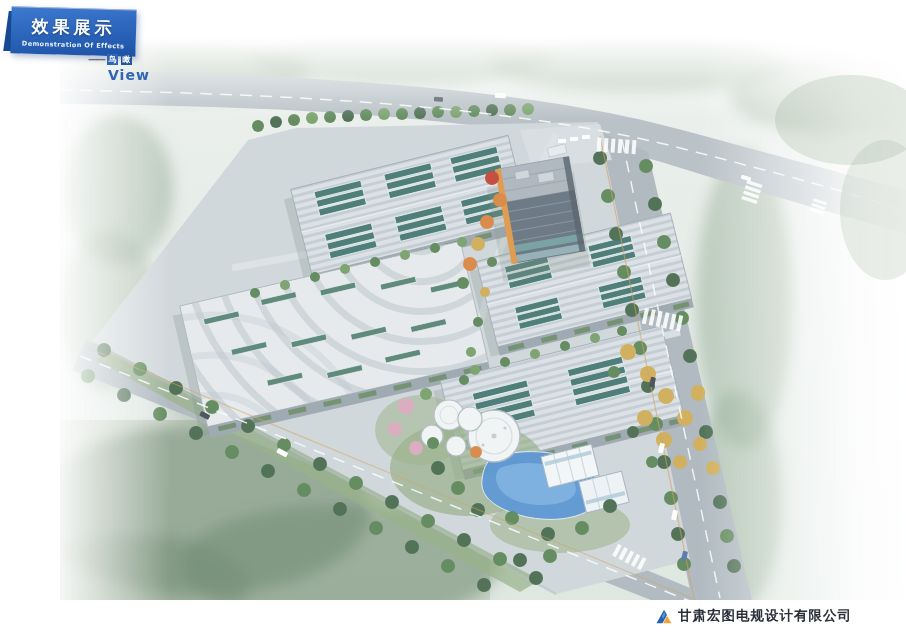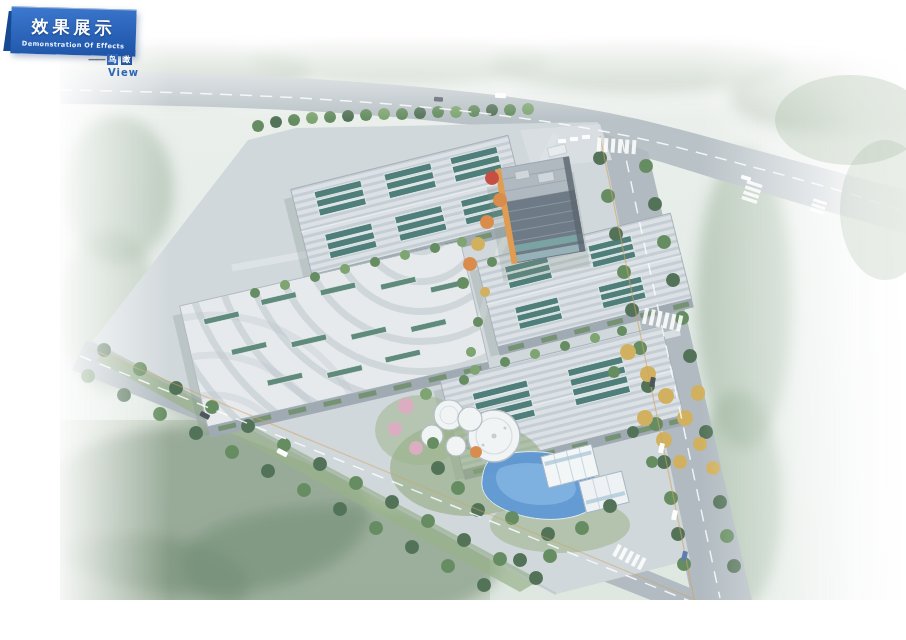--- a/index.html
+++ b/index.html
@@ -22,21 +22,21 @@
 
   
   .viewlabel{position:absolute;left:88px;top:54px;z-index:30;display:flex;flex-direction:column;}
   .view-row{display:flex;align-items:center;gap:3px;}
   .view-dash{color:#6a7280;font-weight:bold;font-size:10px;letter-spacing:-2px;line-height:11px;}
   .view-tag{width:11px;height:11px;color:#fff;font-size:8px;line-height:11px;text-align:center;
             font-weight:bold;overflow:hidden;}
   .view-tag.a{background:#2f66b5;}
   .view-tag.b{background:#24549c;}
   .view-caption{margin-top:2px;width:100%;text-align:left;color:#2f66b5;font-weight:bold;
-                font-size:10px;letter-spacing:1px;padding-left:20px;box-sizing:border-box;}
+                font-size:14px;letter-spacing:1px;padding-left:20px;box-sizing:border-box;}
 
   
   .photo{position:absolute;left:60px;top:36px;width:846px;height:564px;overflow:hidden;}
   .photo svg{display:block;}
 
   
   .td{fill:#3f6244;} .tm{fill:#54804e;} .tl{fill:#6f9a60;}
   .ty{fill:#cfa94d;} .to{fill:#d87f35;} .tr2{fill:#c0392b;} .tp{fill:#d9a6ba;}
   .pnl{fill:#3c6f6a;stroke:#e8f2f0;stroke-width:.8;}
   .pnl2{fill:#4d7d6d;stroke:#eef4f1;stroke-width:.7;}
@@ -531,14 +531,22 @@
       <rect x="60" y="36" width="846" height="564" fill="#e9eef0" opacity=".12"></rect>
       <rect x="60" y="36" width="846" height="84" fill="url(#fadeTop)"></rect>
       <rect x="60" y="36" width="110" height="564" fill="url(#fadeLeft)"></rect>
       <rect x="700" y="36" width="206" height="564" fill="url(#fadeRight)"></rect>
       <ellipse cx="850" cy="120" rx="75" ry="45" fill="#8aa283" opacity=".22"></ellipse>
       <ellipse cx="885" cy="210" rx="45" ry="70" fill="#8aa283" opacity=".18"></ellipse>
     </g>
   </svg>
   </div>
 
+  <div class="footer">
+    <svg width="18" height="17" viewBox="0 0 24 22">
+      <polygon points="2,20 12,2 16,9 10,20" fill="#2565ae"></polygon>
+      <polygon points="11,20 16,10 22,20" fill="#f0a23c"></polygon>
+      <polygon points="9,11 12,5 14,8 11,14" fill="#5b8fd0"></polygon>
+    </svg>
+    <span class="company">甘肃宏图电规设计有限公司</span>
+  </div>
 
 </div>
 
 </body></html>

